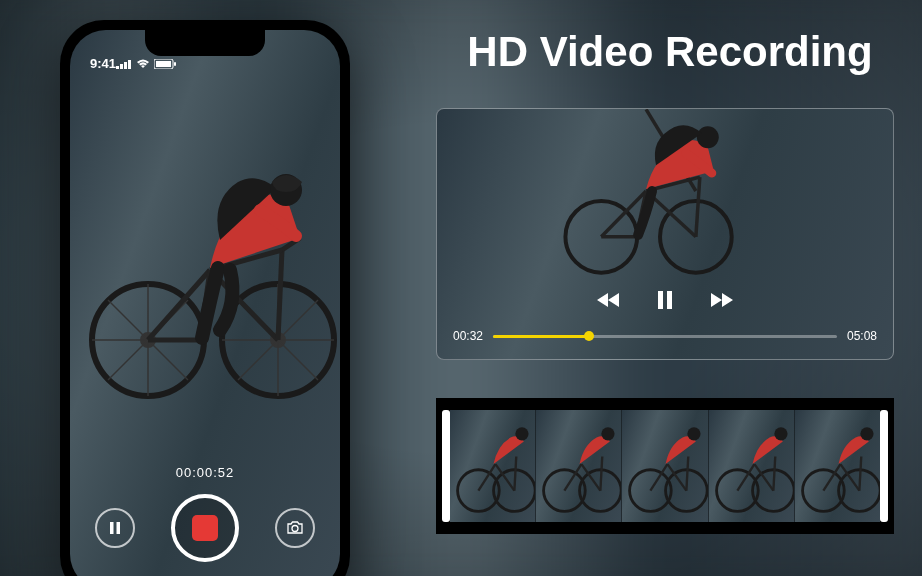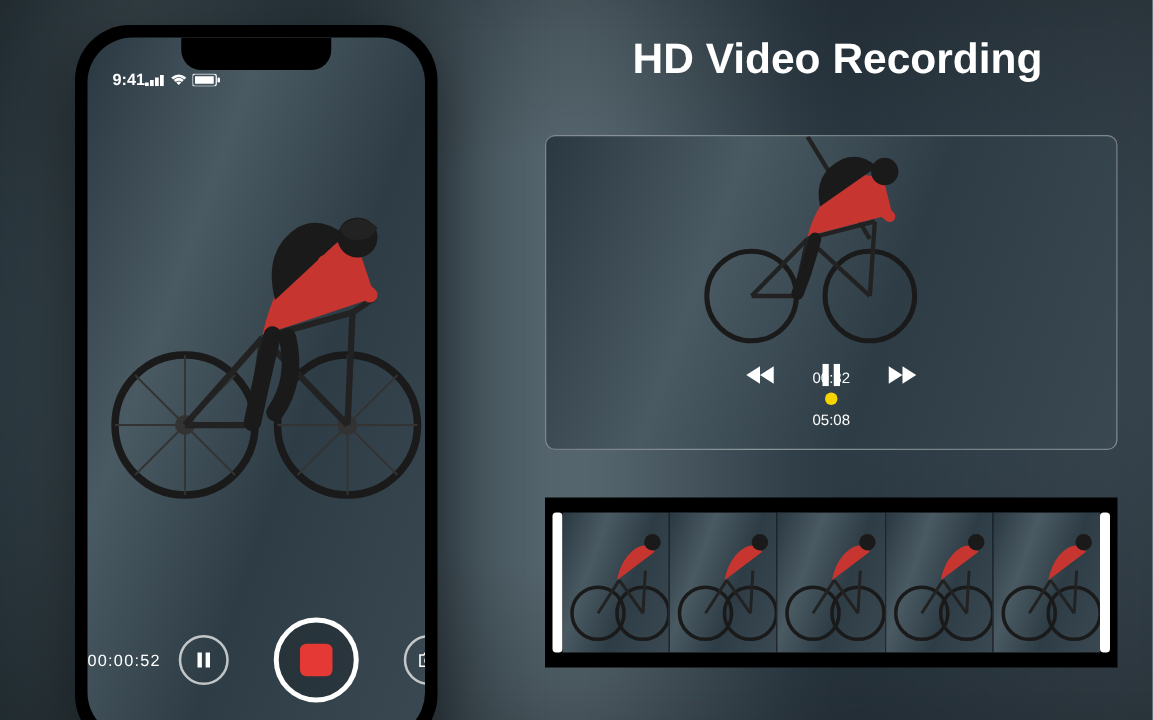--- a/index.html
+++ b/index.html
@@ -32,35 +32,35 @@
 .status-bar { position:absolute; top:6px; left:0; right:0; display:flex; justify-content:flex-start; padding:0 20px; color:#fff; font-size:13px; font-weight:600; z-index:9;margin-top:20px; }
 .status-icons { display:flex; gap:4px; align-items:center; }
 
 
 .cyclist { position:absolute; display:flex; align-items:center; justify-content:center; }
 .cyclist svg { width:100%; height:100%; }
 .phone .cyclist { left:0; top:50px; width:280px; height:340px; }
 .player .cyclist { left:0; top:0; width:100%; height:170px; }
 .thumb .cyclist { left:0; top:0; width:100%; height:100%; }
 
-.rec-controls { position:absolute; bottom:28px; left:0; right:0; display:flex; flex-direction:row; align-items:center; gap:14px; }
+.rec-controls { position:absolute; bottom:28px; left:0; right:0; display:flex; flex-direction:column; align-items:center; gap:14px; }
 .rec-time { color:#fff; font-size:13px; letter-spacing:1px; }
 .rec-buttons { display:flex; align-items:center; gap:36px; }
 .btn-circle { width:40px; height:40px; border-radius:50%; border:2px solid rgba(255,255,255,0.7); display:flex; align-items:center; justify-content:center; color:#fff; }
 .rec-btn { width:68px; height:68px; border-radius:50%; border:4px solid #fff; display:flex; align-items:center; justify-content:center; background:rgba(0,0,0,0.2); }
 .rec-square { width:26px; height:26px; background:#e53935; border-radius:5px; }
 
 
-.heading { position:absolute; top:28px; left:450px; width:440px; text-align:center; color:#fff; font-size:34px; font-weight:700; }
+.heading { position:absolute; top:28px; left:450px; width:440px; text-align:center; color:#fff; font-size:42px; font-weight:700; }
 
 
 .player { position:absolute; top:108px; left:436px; width:458px; height:252px; border:1px solid rgba(255,255,255,0.35); border-radius:8px; overflow:hidden; background:linear-gradient(110deg,#2a3842 0%,#4a5a62 30%,#2e3d45 60%,#3a4852 100%); }
 .player-ctrls { position:absolute; bottom:44px; left:0; right:0; display:flex; justify-content:center; gap:26px; color:#fff; }
 .pctrl { width:30px; height:30px; display:flex; align-items:center; justify-content:center; }
-.progress-row { position:absolute; bottom:16px; left:16px; right:16px; display:flex; align-items:center; gap:10px; color:#fff; font-size:12px;flex-direction:column; }
+.progress-row { position:absolute; bottom:16px; left:16px; right:16px; display:flex; align-items:center; gap:10px; color:#fff; font-size:12px; }
 .progress { flex:1; height:3px; background:rgba(255,255,255,0.35); position:relative; border-radius:2px; }
 .progress-fill { position:absolute; left:0; top:0; bottom:0; width:28%; background:#f5d400; border-radius:2px; }
 .progress-knob { position:absolute; left:28%; top:50%; transform:translate(-50%,-50%); width:10px; height:10px; background:#f5d400; border-radius:50%; }
 
 
 .filmstrip { position:absolute; top:398px; left:436px; width:458px; height:136px; background:#000; display:flex; align-items:center; padding:6px; gap:0; }
 .handle { width:8px; height:112px; background:#fff; border-radius:3px; }
 .thumbs { flex:1; display:flex; height:112px; }
 .thumb { flex:1; position:relative; overflow:hidden; background:linear-gradient(110deg,#2a3842 0%,#4a5a62 30%,#2e3d45 60%,#3a4852 100%); }
 .thumb + .thumb { border-left:1px solid rgba(0,0,0,0.4); }

